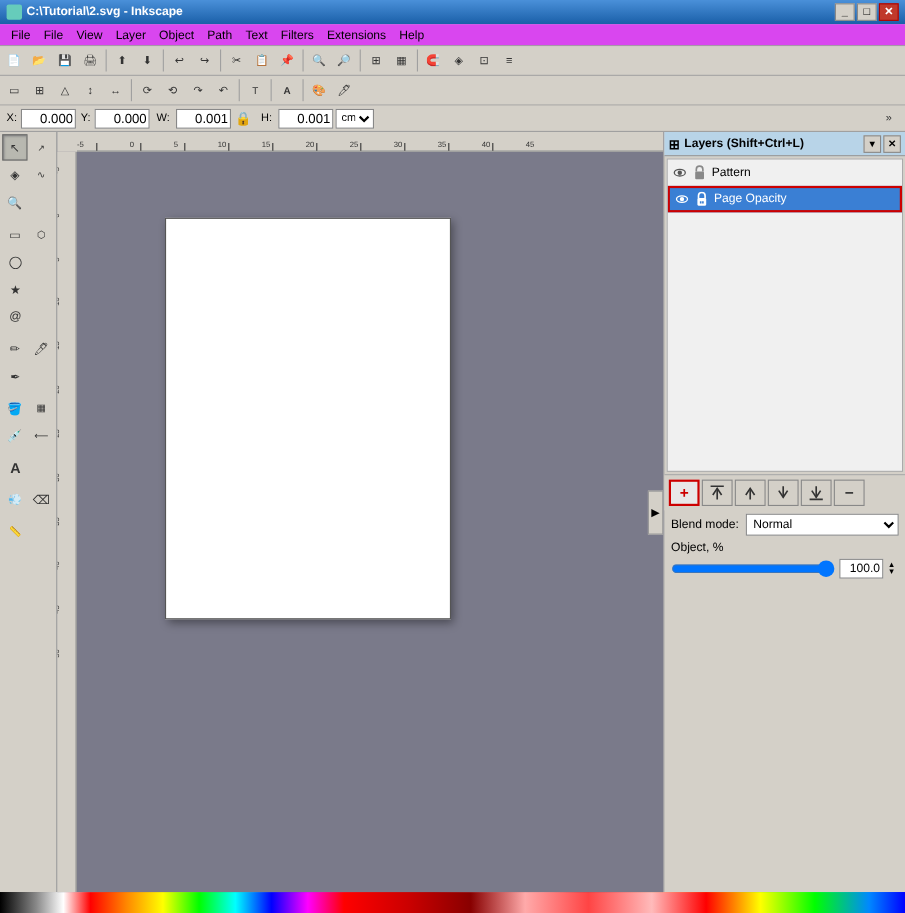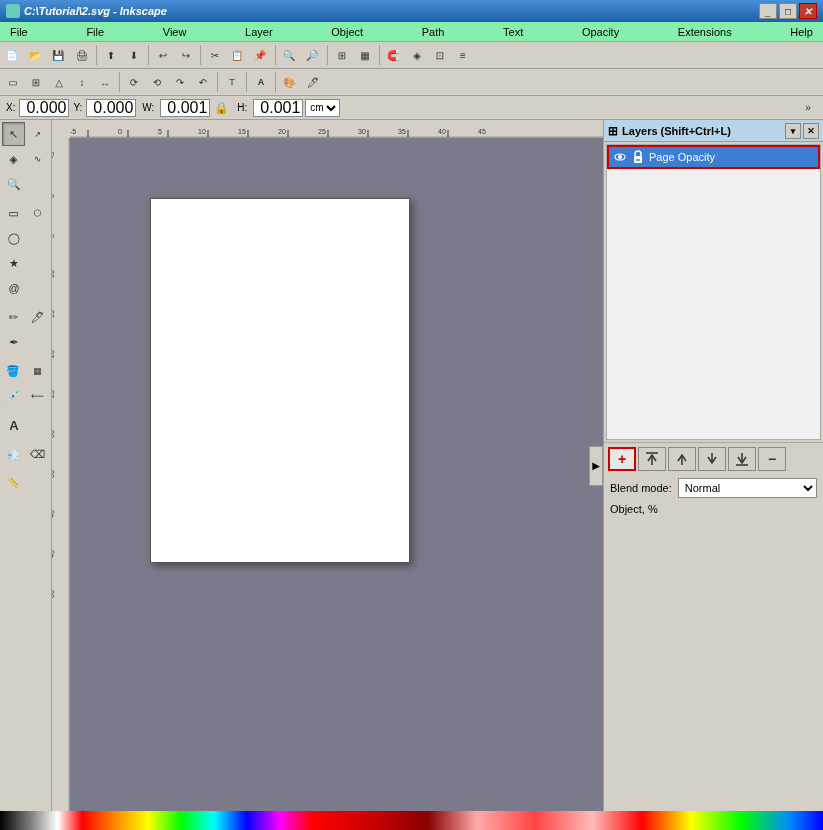--- a/index.html
+++ b/index.html
@@ -9,40 +9,38 @@
     .title-bar {
       background: linear-gradient(to bottom, #4a90d9, #1a5fa8);
       color: white;
       height: 22px;
       display: flex;
       align-items: center;
       justify-content: space-between;
       padding: 0 6px;
       font-size: 11px;
       font-weight: bold;
-      font-style: italic;
     }
     .title-bar-left { display: flex; align-items: center; gap: 4px; }
     .title-bar-icon { width: 14px; height: 14px; background: #6cb; border-radius: 2px; display: inline-block; }
     .title-bar-buttons { display: flex; gap: 2px; }
     .title-btn {
       width: 18px; height: 16px; border: 1px solid #888; background: #d4d0c8;
       color: black; font-size: 10px; display: flex; align-items: center; justify-content: center; cursor: pointer;
     }
     .title-btn.close { background: #c0392b; color: white; border-color: #a00; }
 
     
     .menu-bar {
-      background: #86efac;
+      background: #d946ef;
       height: 20px;
       display: flex;
       align-items: center;
       border-bottom: 1px solid #a0a0a0;
       padding: 0 4px;
-      justify-content: space-between;
     }
     .menu-item {
       padding: 1px 6px;
       font-size: 11px;
       cursor: pointer;
       color: #000;
     }
 
     
     .toolbar-row {
@@ -68,21 +66,21 @@
       border-bottom: 1px solid #a0a0a0;
       display: flex;
       align-items: center;
       padding: 2px 4px;
       height: 24px;
       gap: 2px;
     }
     .coords-label { font-size: 10px; color: #000; padding: 0 2px; }
     .coords-input {
       width: 50px; height: 18px; border: 1px solid #888; background: white;
-      font-size: 16px; padding: 0 2px; text-align: right;
+      font-size: 12px; padding: 0 2px; text-align: right;
     }
     .coords-unit {
       width: 35px; height: 18px; border: 1px solid #888; background: white;
       font-size: 10px;
     }
 
     
     .main-area {
       display: flex;
       height: calc(830px - 22px - 20px - 27px - 24px - 26px - 20px);
@@ -271,21 +269,21 @@
 </div>
 
 <div class="menu-bar">
   <span class="menu-item">File</span>
   <span class="menu-item">File</span>
   <span class="menu-item">View</span>
   <span class="menu-item">Layer</span>
   <span class="menu-item">Object</span>
   <span class="menu-item">Path</span>
   <span class="menu-item">Text</span>
-  <span class="menu-item">Opacity</span>
+  <span class="menu-item">Filters</span>
   <span class="menu-item">Extensions</span>
   <span class="menu-item">Help</span>
 </div>
 
 <div class="toolbar-row">
   <div class="tb-btn" title="New">📄</div>
   <div class="tb-btn" title="Open">📂</div>
   <div class="tb-btn" title="Save">💾</div>
   <div class="tb-btn" title="Print">🖨</div>
   <div class="tb-sep"></div>
@@ -470,20 +468,35 @@
         <span>Layers (Shift+Ctrl+L)</span>
       </div>
       <div class="panel-title-icons">
         <div class="panel-icon-btn">▾</div>
         <div class="panel-icon-btn">✕</div>
       </div>
     </div>
 
     <div class="layers-list">
 
+      <div class="layer-item">
+        <div class="layer-eye">
+          <svg width="14" height="14" viewBox="0 0 14 14">
+            <ellipse cx="7" cy="7" rx="5" ry="3" fill="none" stroke="#555" stroke-width="1.2"></ellipse>
+            <circle cx="7" cy="7" r="2" fill="#555"></circle>
+          </svg>
+        </div>
+        <div class="layer-lock">
+          <svg width="12" height="14" viewBox="0 0 12 14">
+            <rect x="2" y="6" width="8" height="7" rx="1" fill="#888"></rect>
+            <path d="M3,6 V4 Q3,1 6,1 Q9,1 9,4 V6" fill="none" stroke="#888" stroke-width="1.5"></path>
+          </svg>
+        </div>
+        <span class="layer-name">Pattern</span>
+      </div>
 
       <div class="layer-item selected">
         <div class="layer-eye">
           <svg width="14" height="14" viewBox="0 0 14 14">
             <ellipse cx="7" cy="7" rx="5" ry="3" fill="none" stroke="white" stroke-width="1.2"></ellipse>
             <circle cx="7" cy="7" r="2" fill="white"></circle>
           </svg>
         </div>
         <div class="layer-lock">
           <svg width="12" height="14" viewBox="0 0 12 14">
@@ -538,20 +551,28 @@
         <option>Multiply</option>
         <option>Screen</option>
         <option>Overlay</option>
         <option>Darken</option>
         <option>Lighten</option>
       </select>
     </div>
 
     <div class="opacity-row">
       <span>Object, %</span>
+    </div>
+    <div style="display:flex;align-items:center;padding:2px 6px;gap:4px;">
+      <input type="range" min="0" max="100" value="100" class="opacity-slider" style="flex: 1 1 0%;">
+      <input type="text" class="opacity-input" value="100.0" style="">
+      <div style="display:flex;flex-direction:column;width:10px;">
+        <div style="font-size:7px;cursor:pointer;line-height:1;">▲</div>
+        <div style="font-size:7px;cursor:pointer;line-height:1;">▼</div>
+      </div>
     </div>
 
     <div style="flex:1;"></div>
   </div>
 
 </div>
 
 <div class="color-bar">
   <svg width="100%" height="20">
     <defs>

